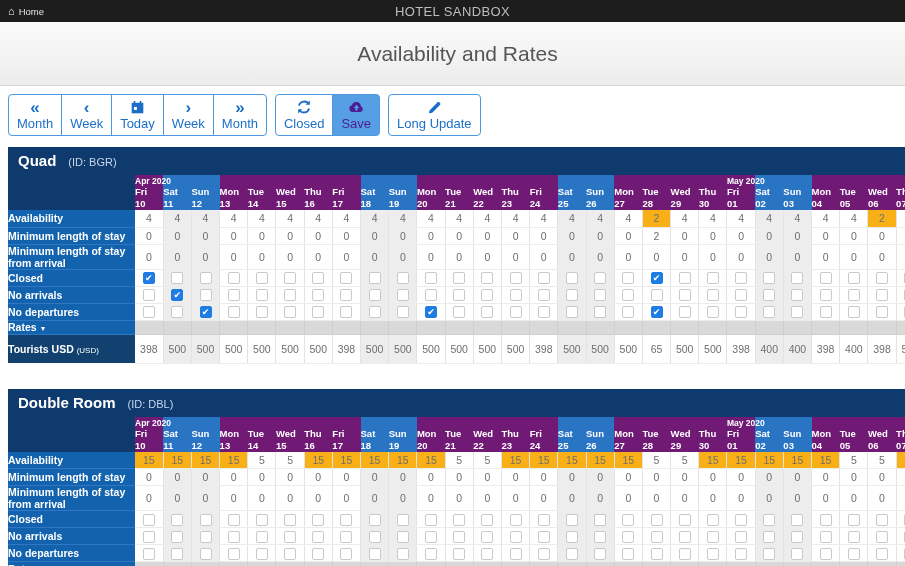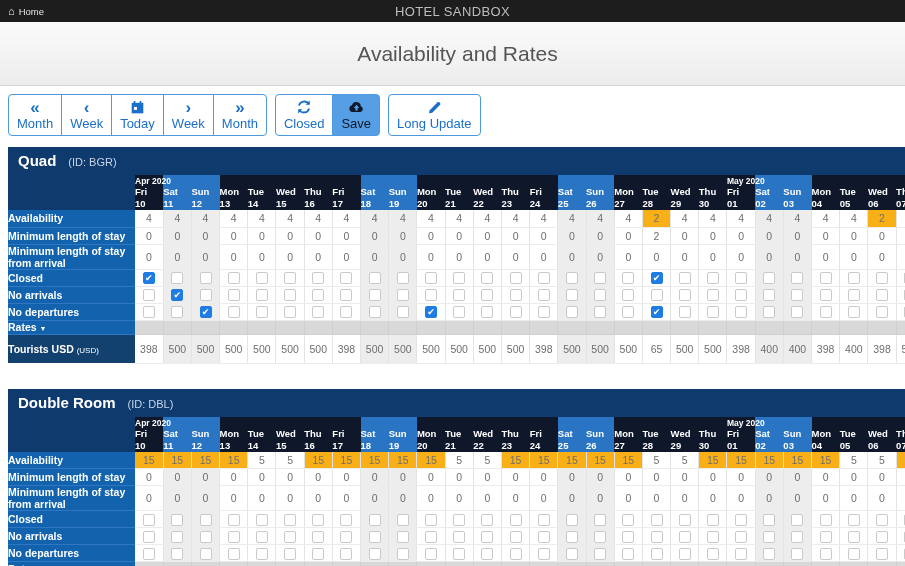--- a/index.html
+++ b/index.html
@@ -19,36 +19,36 @@
   
   .toolbar { margin:8px 0 0 8px; display:flex; }
   .btn-group { display:inline-flex; margin-right:8px; }
   .tbtn { background:#fff; border:1px solid #4c99e0; color:#1b6fc8; height:42px; min-width:46px;
           padding:3px 8px 4px; display:inline-flex; flex-direction:column; align-items:center; justify-content:flex-end;
           font-family:inherit; font-size:13px; cursor:pointer; }
   .tbtn + .tbtn { margin-left:-1px; }
   .btn-group .tbtn:first-child { border-radius:4px 0 0 4px; }
   .btn-group .tbtn:last-child { border-radius:0 4px 4px 0; }
   .btn-group .tbtn:only-child { border-radius:4px;align-items:center; }
-  .tbtn.active { background:#579fe4; color:#0f172a;text-align:center; }
+  .tbtn.active { background:#579fe4; color:#4c1d95;text-align:center; }
   .tb-ico { height:18px; display:flex; align-items:center; font-size:17px; font-weight:bold; line-height:1; }
   .tb-ico svg { display:block; }
 
   
   .panel { width:897px; margin:11px 0 0 8px; overflow:hidden; }
   .panel + .panel { margin-top:25px; }
   .ptitle { background:#0e3a6d; color:#fff; padding:5px 10px 6px; font-size:15px; font-weight:bold; }
   .pid { font-size:11px; font-weight:normal; color:#c9d6ea; margin-left:12px; }
 
   table.grid { border-collapse:collapse; table-layout:fixed; width:917px; }
   .grid td, .grid th { padding:0; }
 
   
   .hlbl { background:#0e3a6d; }
-  .dhc { background:#0f172a; color:#fff; text-align:left; vertical-align:bottom;
+  .dhc { background:#701a75; color:#fff; text-align:left; vertical-align:bottom;
          padding:2px 0 3px 5px; font-size:9.5px; font-weight:bold; line-height:12px; }
   .dhc.we { background:#2a74c4; }
   .dhc .mon { display:block; height:11px; font-size:8.5px; white-space:nowrap; overflow:visible; }
   .dhc .dn, .dhc .dt { display:block; }
 
   
   .lbl { background:#1262ae; color:#fff; font-weight:bold; font-size:10.5px; text-align:left;
          padding-left:6px; border-bottom:1px solid #2f77c2; height:17px; }
   .dc  { background:#fff; color:#6e6e6e; font-size:10.5px; text-align:center; height:17px;
          border-right:1px solid #e3e3e3; border-bottom:1px solid #ececec; }

